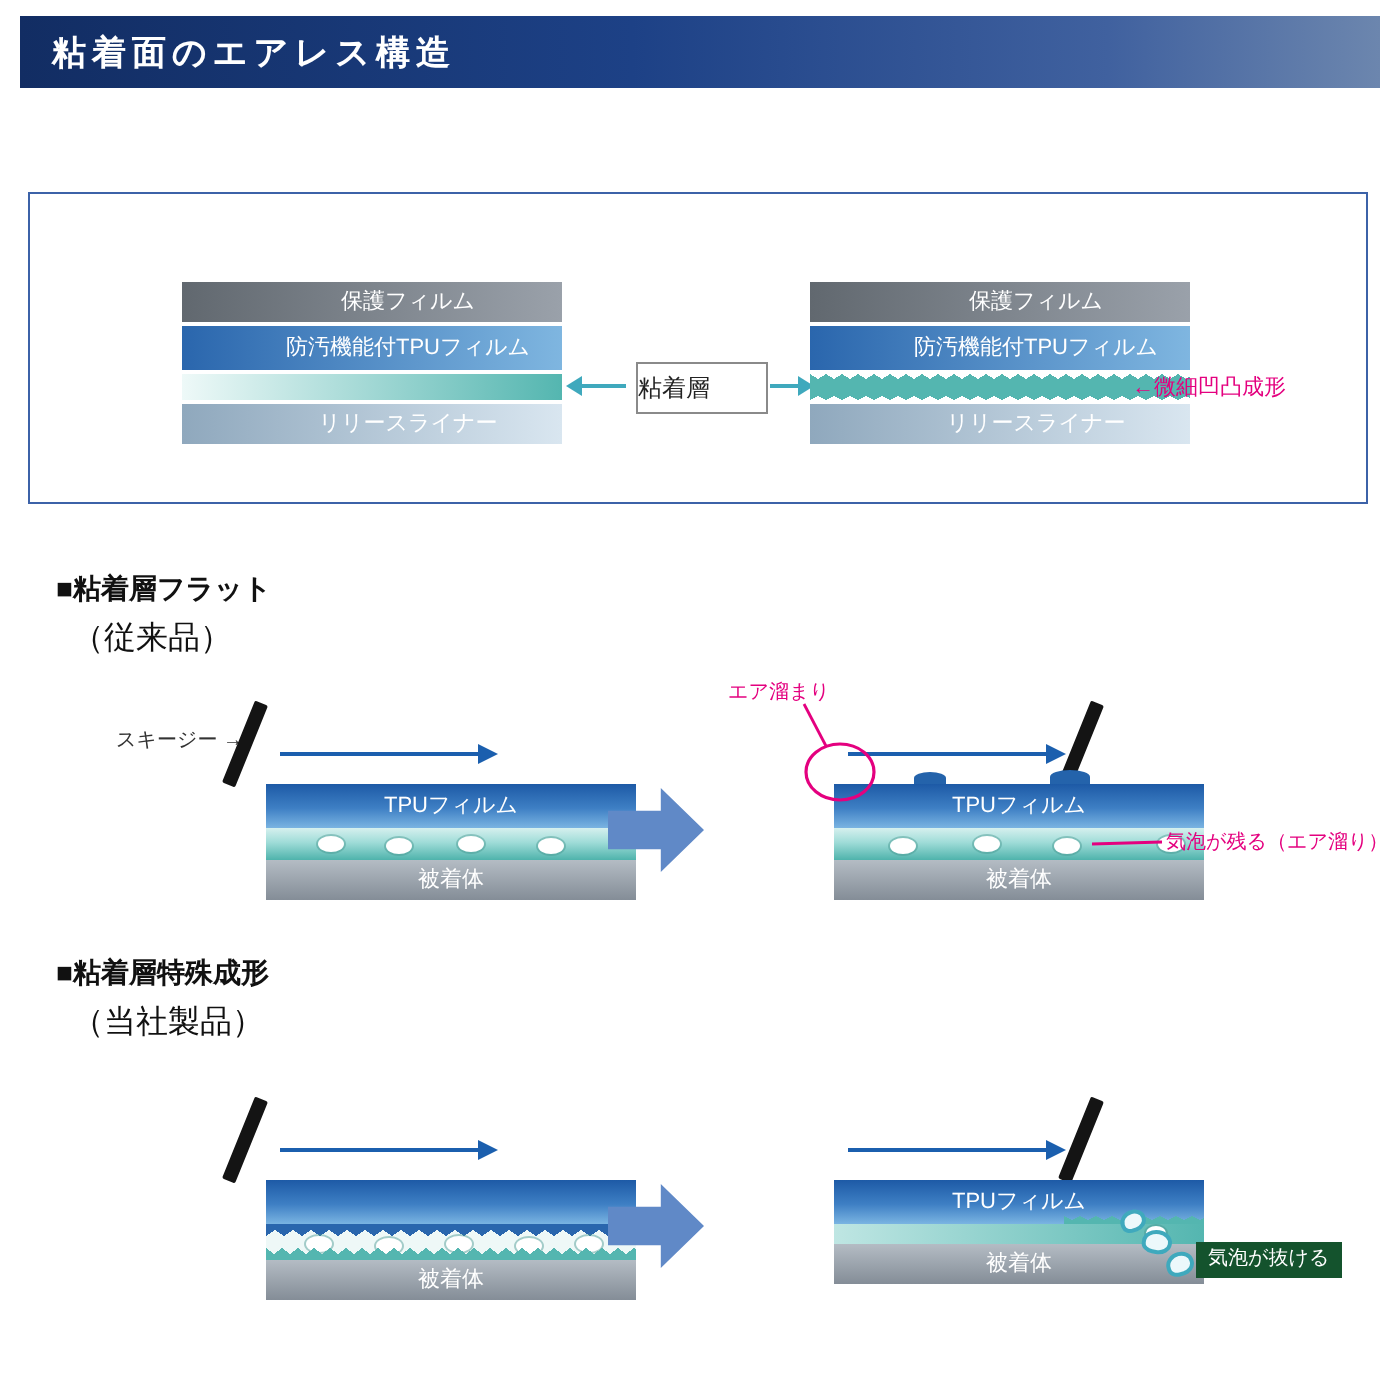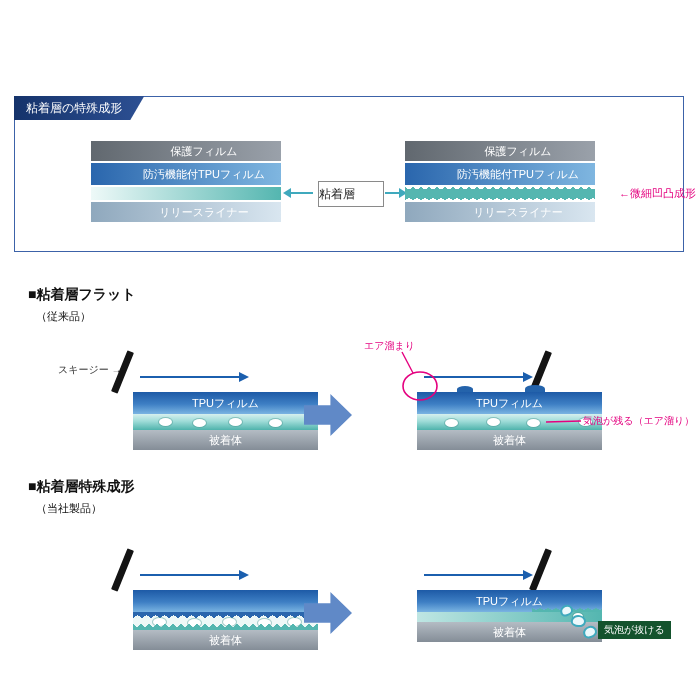--- a/index.html
+++ b/index.html
@@ -42,25 +42,25 @@
       background-size:9px 100%;}
   .center-label{position:absolute;left:303px;top:84px;width:64px;height:24px;line-height:24px;
     border:1px solid #8a8a8a;background:#fff;color:#222;font-size:12px;text-align:left;}
   .sarrow{position:absolute;height:2px;background:#3fa9bd;top:95px;}
   .sarrow.left{left:276px;width:22px;}
   .sarrow.left::before{content:"";position:absolute;left:-8px;top:-4px;width:0;height:0;
     border-right:8px solid #3fa9bd;border-top:5px solid transparent;border-bottom:5px solid transparent;}
   .sarrow.right{left:370px;width:14px;}
   .sarrow.right::after{content:"";position:absolute;right:-8px;top:-4px;width:0;height:0;
     border-left:8px solid #3fa9bd;border-top:5px solid transparent;border-bottom:5px solid transparent;}
-  .molded-note{position:absolute;left:604px;top:89px;font-size:11px;color:#e4007f;white-space:nowrap;}
+  .molded-note{position:absolute;left:551px;top:89px;font-size:11px;color:#e4007f;white-space:nowrap;}
 
   
   .sec-h{position:absolute;font-size:14px;font-weight:bold;color:#111;}
-  .sec-sub{position:absolute;font-size:11px;color:#111;}
+  .sec-sub{position:absolute;font-size:16px;color:#111;}
   .h1{left:28px;top:286px;} .s1{left:36px;top:309px;}
   .h2{left:28px;top:478px;} .s2{left:36px;top:501px;}
 
   
   .squeegee{position:absolute;width:7px;height:44px;background:#141414;border-radius:1px;transform:rotate(22deg);}
   .sq1{left:119px;top:350px;} .sq2{left:537px;top:350px;}
   .sq3{left:119px;top:548px;} .sq4{left:537px;top:548px;}
   .squeegee-label{position:absolute;left:58px;top:363px;font-size:10px;color:#333;white-space:nowrap;}
   .tarrow{position:absolute;height:2px;background:#1b5fae;}
   .tarrow::after{content:"";position:absolute;right:-9px;top:-4px;width:0;height:0;
@@ -101,23 +101,25 @@
   .dp2{left:571px;top:615px;width:11px;height:8px;transform:rotate(10deg);}
   .dp3{left:583px;top:626px;width:10px;height:8px;transform:rotate(-15deg);}
 
   .overlay{position:absolute;left:0;top:0;width:700px;height:700px;pointer-events:none;}
 </style>
 </head>
 <body>
 
 <div class="page">
 
+  <div class="header-bar">
+    <span class="header-title">粘着面のエアレス構造</span>
+  </div>
 
   <div class="frame">
-    <div class="frame-tag">粘着層の特殊成形</div>
 
     <div class="stack stack-left">
       <div class="layer l-protect">保護フィルム</div>
       <div class="layer l-film">防汚機能付TPUフィルム</div>
       <div class="layer l-adhesive"></div>
       <div class="layer l-liner">リリースライナー</div>
     </div>
 
     <div class="sarrow left"></div>
     <div class="center-label">粘着層</div>

